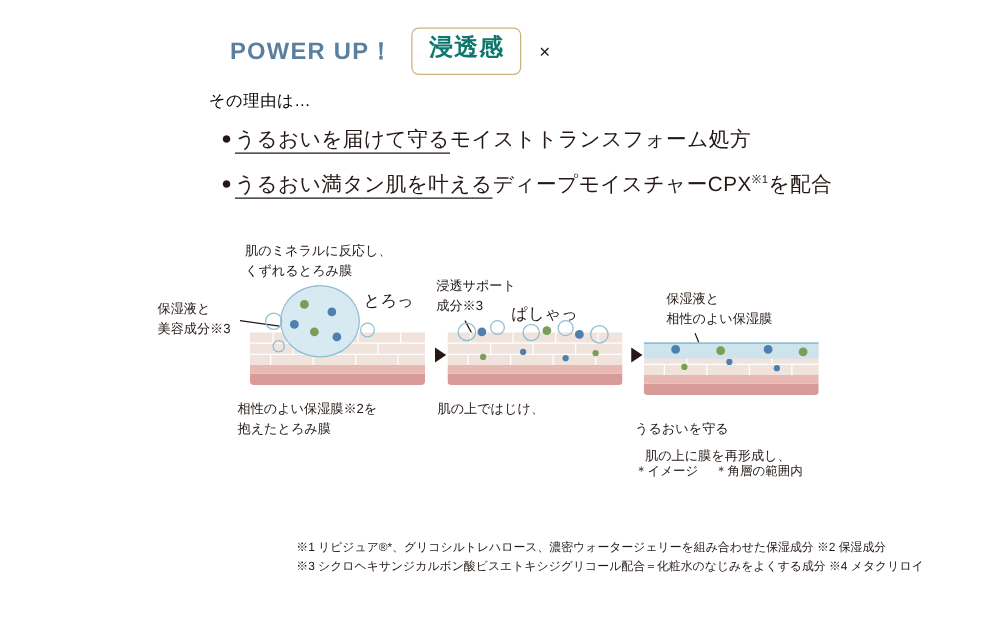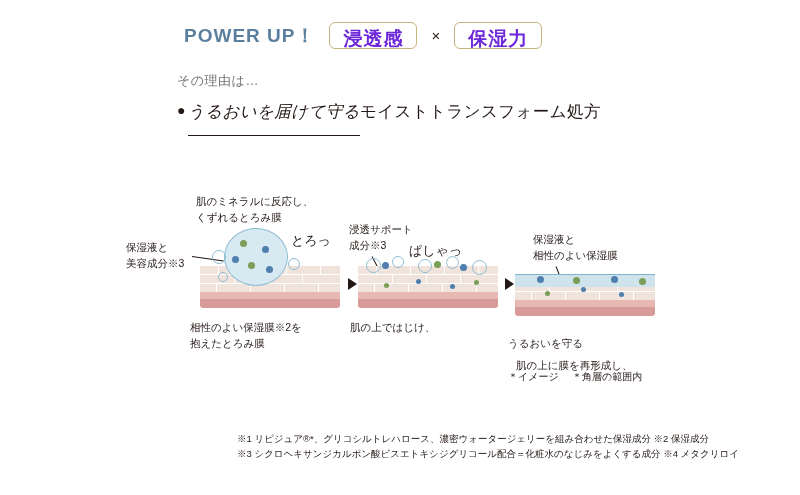--- a/index.html
+++ b/index.html
@@ -33,61 +33,60 @@
   .powerup {
     font-size: 19px;
     font-weight: bold;
     letter-spacing: 1px;
     color: #5b7f9e;
     font-family: "Liberation Sans", sans-serif;
   }
   .pill {
     border: 1.5px solid #c9b27e;
     border-radius: 6px;
-    padding: 6px 13px 0;
+    padding: 6px 13px 11px;
     font-size: 19px;
     font-weight: bold;
-    color: #6d28d9;
+    color: #0f766e;
     background: #ffffff;
     line-height: 1;
     letter-spacing: 1px;
   }
   .times {
     font-size: 15px;
     color: #231815;
   }
 
   
   .lead {
     position: absolute;
-    left: 177px;
+    left: 167px;
     top: 72px;
     font-size: 13px;
-    color: #737373;
+    color: #000000;
     letter-spacing: .5px;
   }
   .bullet-line {
     position: absolute;
     left: 177px;
     font-size: 16.5px;
     color: #231815;
     letter-spacing: .4px;
     white-space: nowrap;
   }
   .bullet-line.b1 { top: 101px; }
   .bullet-line.b2 { top: 136px; }
   .dot {
     font-size: 14px;
     vertical-align: 2px;
     margin-right: 2px;
   }
   .ul {
     border-bottom: 1.5px solid #231815;
-    padding-bottom: 15px;
-    font-style: italic;
+    padding-bottom: 1px;
   }
   .sup {
     font-size: 9px;
     vertical-align: super;
   }
 
   
   .diagram {
     position: absolute;
     left: 0;
@@ -217,29 +216,31 @@
 </style>
 </head>
 <body>
 
 <div class="page">
 
   <div class="header">
     <span class="powerup">POWER UP！</span>
     <span class="pill">浸透感</span>
     <span class="times">×</span>
-    <span class="pill">保湿力</span>
   </div>
 
   <div class="lead">その理由は…</div>
 
   <div class="bullet-line b1">
     <span class="dot">●</span><span class="ul">うるおいを届けて守る</span><span>モイストトランスフォーム処方</span>
   </div>
 
+  <div class="bullet-line b2">
+    <span class="dot">●</span><span class="ul">うるおい満タン肌を叶える</span><span>ディープモイスチャーCPX</span><span class="sup">※1</span><span>を配合</span>
+  </div>
 
   <div class="diagram">
 
     <div class="cap" style="left:196px; top:14px;">肌のミネラルに反応し、</div>
     <div class="cap" style="left:196px; top:30px;">くずれるとろみ膜</div>
 
     <div class="leader" style="left:253px; top:48px; width:28px; transform:rotate(55deg);"></div>
 
     <div class="cap" style="left:126px; top:60px;">保湿液と</div>
     <div class="cap" style="left:126px; top:76px;">美容成分※3</div>

